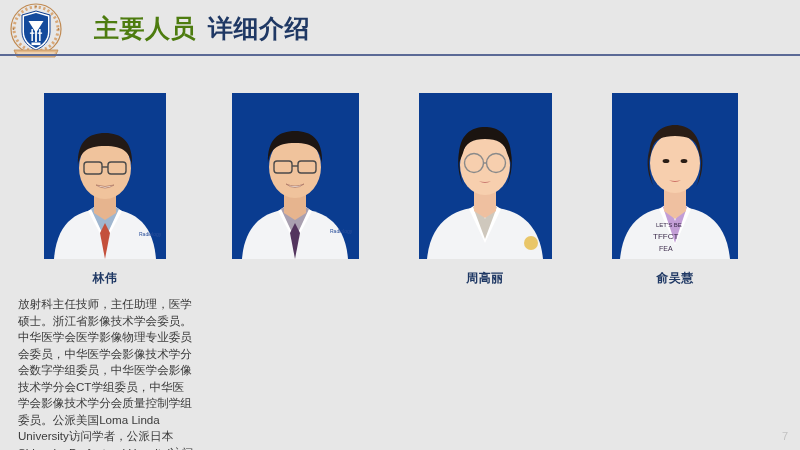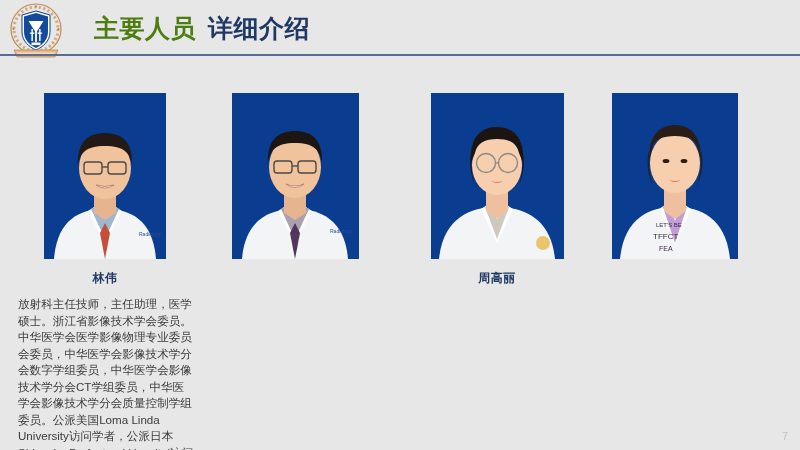--- a/index.html
+++ b/index.html
@@ -62,21 +62,21 @@
     width: 800px;
     height: 360px;
   }
   .person {
     position: absolute;
     top: 0;
     width: 190px;
   }
   .person.p0 { left: 10px;  }
   .person.p1 { left: 200px; }
-  .person.p2 { left: 402px; }
+  .person.p2 { left: 390px; }
   .person.p3 { left: 580px; }
 
   .photo {
     position: relative;
     width: 122px;
     height: 166px;
     margin: 5px auto 0 auto;
     background: #be185d;
     overflow: hidden;
   }
@@ -245,17 +245,18 @@
         <path d="M52 94 L74 94 L74 118 L63 126 L52 118 Z" fill="#efc0a0"></path>
         <ellipse cx="63" cy="70" rx="25" ry="30" fill="#f7cfae"></ellipse>
         <path d="M37 68 C36 40 50 32 63 32 C76 32 90 40 89 68 L86 56 C84 46 75 43 63 43 C51 43 42 46 40 56 Z" fill="#2a1d15"></path>
         <path d="M37 58 C36 76 39 88 42 94 C36 84 34 70 37 58 Z" fill="#2a1d15"></path>
         <path d="M89 58 C90 76 87 88 84 94 C90 84 92 70 89 58 Z" fill="#2a1d15"></path>
         <ellipse cx="54" cy="68" rx="3.4" ry="2.1" fill="#2a1d15"></ellipse>
         <ellipse cx="72" cy="68" rx="3.4" ry="2.1" fill="#2a1d15"></ellipse>
         <path d="M57 87 Q63 91 69 87 Q63 89 57 87 Z" fill="#cc6f64"></path>
       </svg>
     </div>
+    <div class="person-name">俞吴慧</div>
   </div>
 
 </div>
 
 <div class="page-number">7</div>
 
 </body></html>

